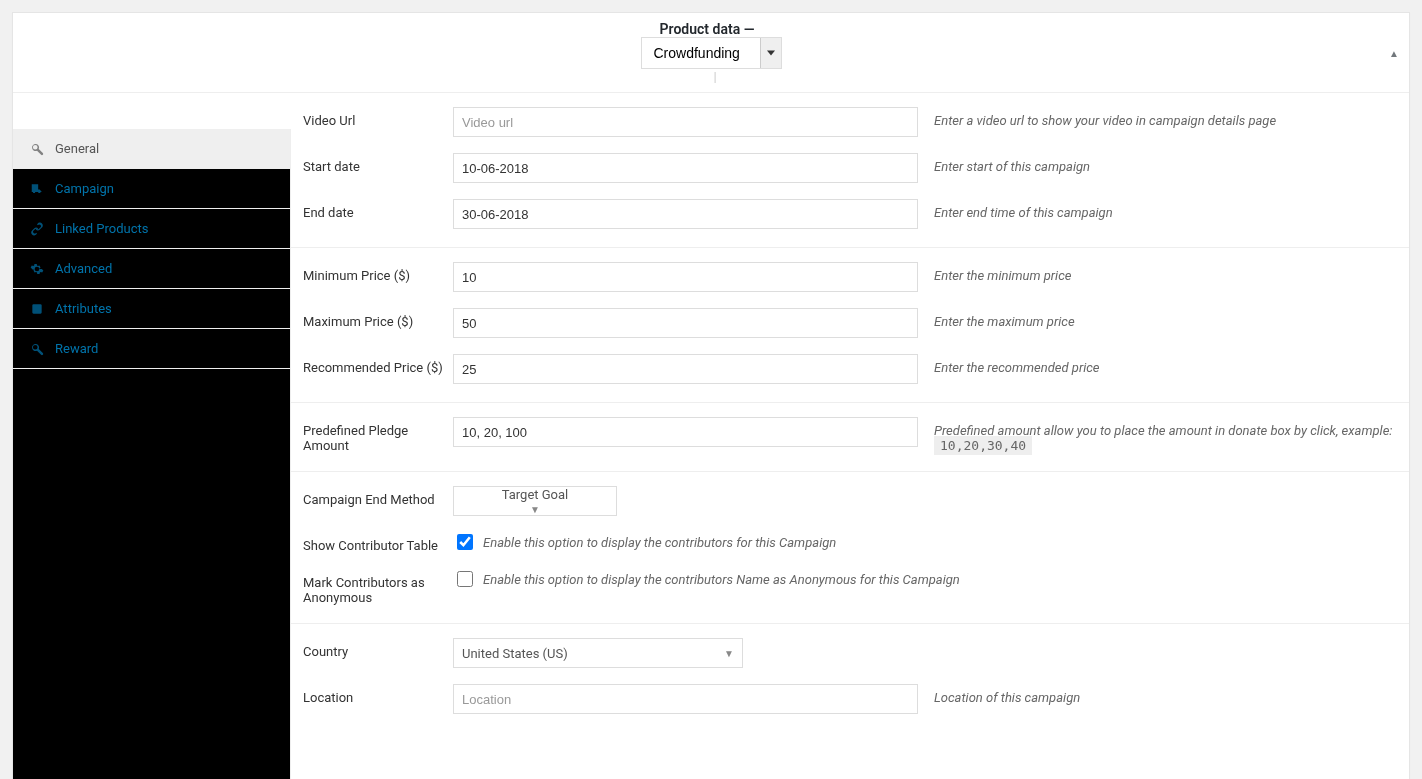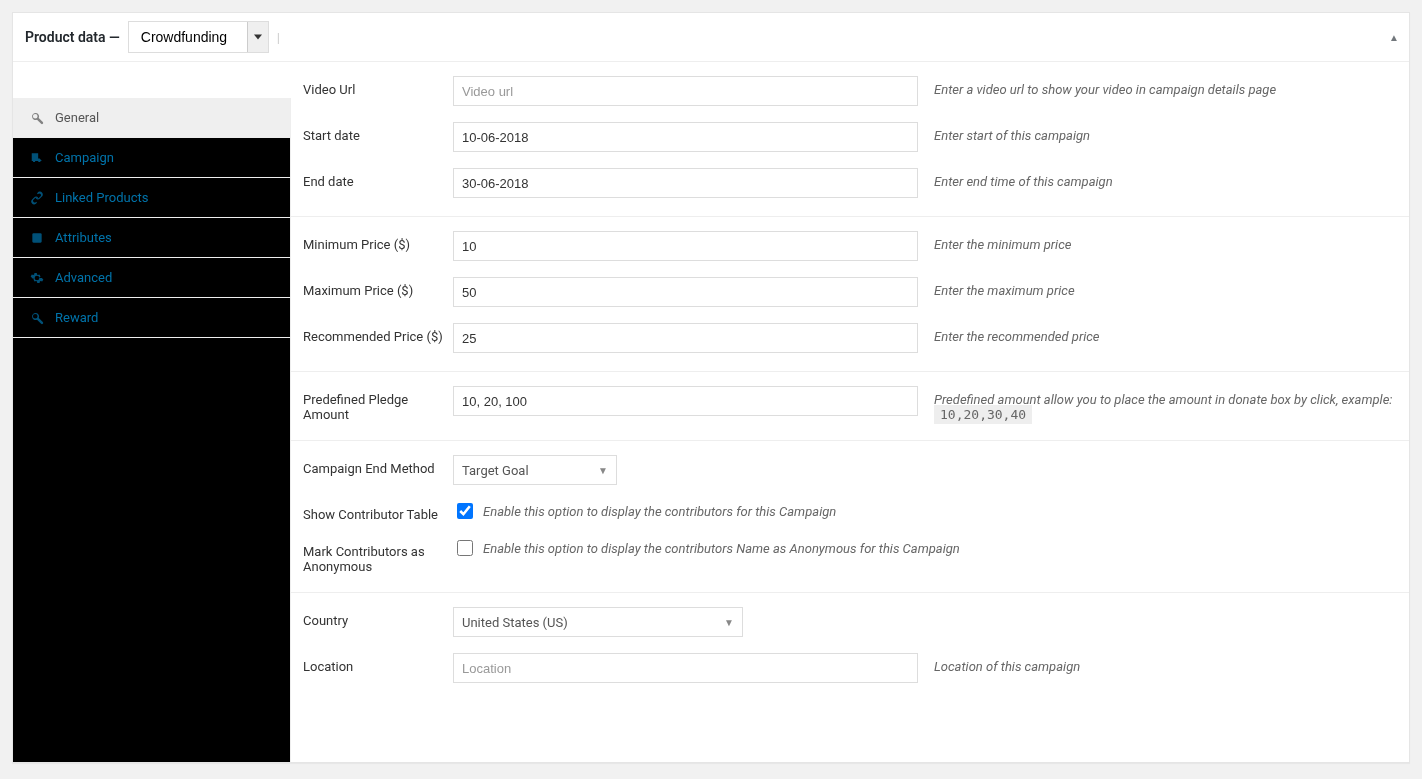--- a/index.html
+++ b/index.html
@@ -15,20 +15,21 @@
     background: #fff;
     border: 1px solid #e5e5e5;
     box-shadow: 0 1px 1px rgba(0,0,0,0.04);
   }
   .panel-header {
     display: flex;
     align-items: center;
     padding: 8px 12px;
     border-bottom: 1px solid #eee;
     position: relative;
+    flex-direction: column;
   }
   .panel-header .title {
     font-size: 14px;
     font-weight: 600;
     color: #23282d;
     margin-right: 8px;
   }
   .panel-header select {
     height: 32px;
     padding: 2px 24px 2px 8px;
@@ -159,21 +160,21 @@
     background: #fff;
     font-size: 13px;
     color: #555;
     cursor: pointer;
     position: relative;
   }
   .select2 .arrow {
     color: #888;
     font-size: 10px;
   }
-  .select2.sm { width: 164px; }
+  .select2.sm { width: 164px; flex-direction: column; }
   .select2.md { width: 290px; }
   .check-row .field {
     display: flex;
     align-items: center;
     width: auto;
     flex: 1;
   }
   .check-row input[type="checkbox"] {
     margin-right: 10px;
     width: 16px; height: 16px;
@@ -226,32 +227,32 @@
             <span class="ico">
               <svg class="svgicon" viewBox="0 0 24 24" fill="currentColor">
                 <path d="M10 13a5 5 0 0 0 7 0l3-3a5 5 0 1 0-7-7l-1 1 1.5 1.5 1-1a3 3 0 0 1 4 4l-3 3a3 3 0 0 1-4 0zM14 11a5 5 0 0 0-7 0l-3 3a5 5 0 1 0 7 7l1-1-1.5-1.5-1 1a3 3 0 0 1-4-4l3-3a3 3 0 0 1 4 0z"></path>
               </svg>
             </span>
             <span>Linked Products</span>
           </li>
           <li>
             <span class="ico">
               <svg class="svgicon" viewBox="0 0 24 24" fill="currentColor">
+                <path d="M12 8a4 4 0 1 0 4 4 4 4 0 0 0-4-4zm9 4a7 7 0 0 1-.1 1l2 1.5-2 3.5-2.4-1a7 7 0 0 1-1.7 1l-.4 2.6h-4l-.4-2.6a7 7 0 0 1-1.7-1l-2.4 1-2-3.5 2-1.5A7 7 0 0 1 3 12a7 7 0 0 1 .1-1l-2-1.5 2-3.5 2.4 1a7 7 0 0 1 1.7-1L7.6 3.4h4l.4 2.6a7 7 0 0 1 1.7 1l2.4-1 2 3.5-2 1.5a7 7 0 0 1 .1 1z"></path>
+              </svg>
+            </span>
+            <span>Advanced</span>
+          </li>
+          <li>
+            <span class="ico">
+              <svg class="svgicon" viewBox="0 0 24 24" fill="currentColor">
                 <rect x="4" y="4" width="16" height="16" rx="2"></rect>
               </svg>
             </span>
             <span>Attributes</span>
-          </li>
-          <li>
-            <span class="ico">
-              <svg class="svgicon" viewBox="0 0 24 24" fill="currentColor">
-                <path d="M12 8a4 4 0 1 0 4 4 4 4 0 0 0-4-4zm9 4a7 7 0 0 1-.1 1l2 1.5-2 3.5-2.4-1a7 7 0 0 1-1.7 1l-.4 2.6h-4l-.4-2.6a7 7 0 0 1-1.7-1l-2.4 1-2-3.5 2-1.5A7 7 0 0 1 3 12a7 7 0 0 1 .1-1l-2-1.5 2-3.5 2.4 1a7 7 0 0 1 1.7-1L7.6 3.4h4l.4 2.6a7 7 0 0 1 1.7 1l2.4-1 2 3.5-2 1.5a7 7 0 0 1 .1 1z"></path>
-              </svg>
-            </span>
-            <span>Advanced</span>
           </li>
           <li>
             <span class="ico">
               <svg class="svgicon" viewBox="0 0 24 24" fill="currentColor">
                 <path d="M22 19l-7-7a6 6 0 1 0-3 3l7 7a2.1 2.1 0 0 0 3-3zM5 9a4 4 0 1 1 4 4 4 4 0 0 1-4-4z"></path>
               </svg>
             </span>
             <span>Reward</span>
           </li>
         </ul>

